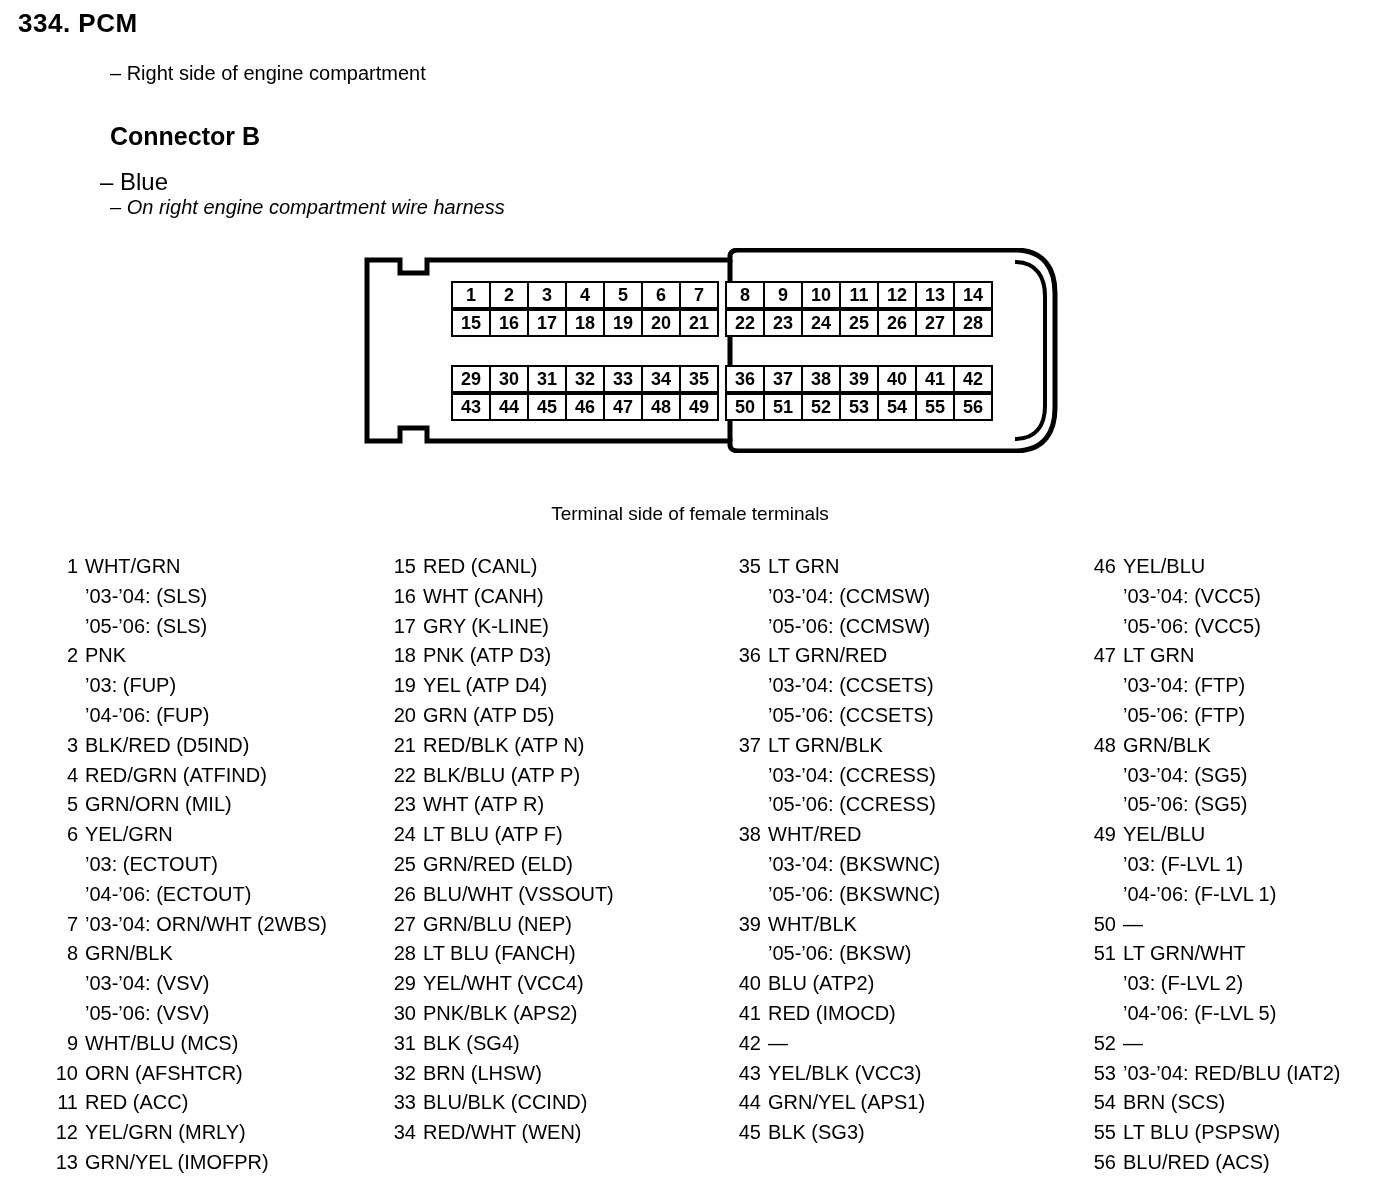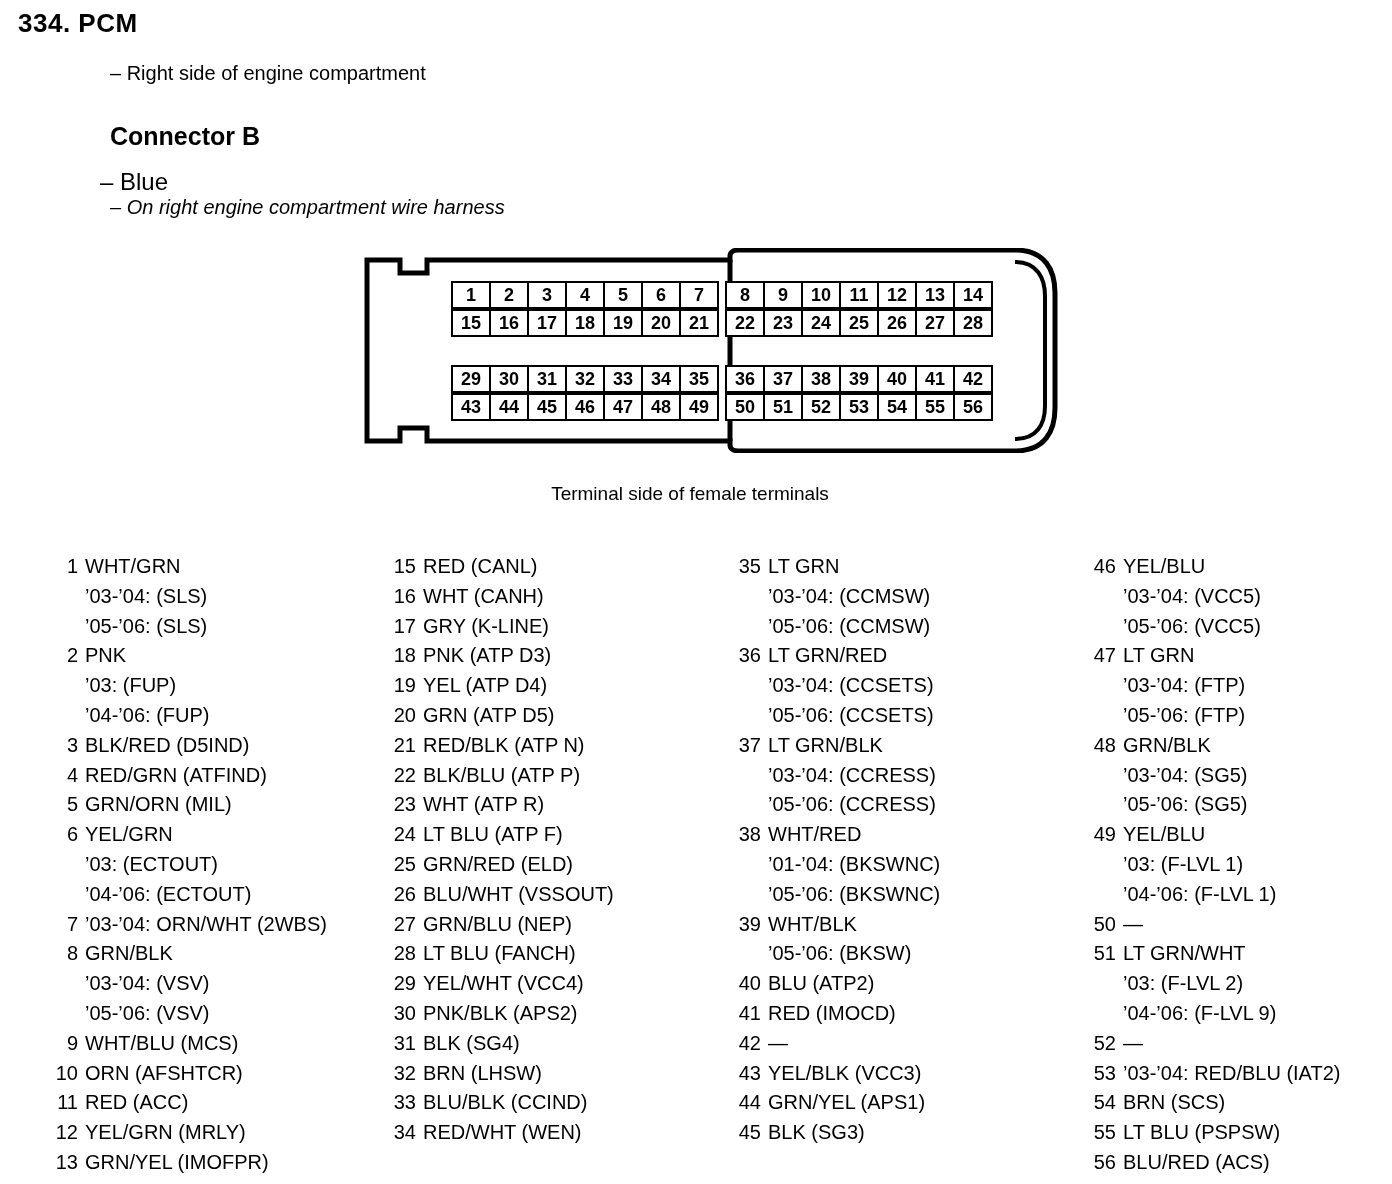--- a/index.html
+++ b/index.html
@@ -88,21 +88,21 @@
   }
   .pin-row.row1 { left: 96px; top: 33px; }
   .pin-row.row2 { left: 96px; top: 61px; }
   .pin-row.row3 { left: 96px; top: 117px; }
   .pin-row.row4 { left: 96px; top: 145px; }
   .gap-before { margin-left: 8px; }
 
   #terminal-caption {
     position: absolute;
     left: 0;
-    top: 483px;
+    top: 503px;
     width: 1380px;
     text-align: center;
     font-size: 19px;
   }
 
   
   #pin-list {
     position: absolute;
     left: 0;
     top: 552px;
@@ -281,21 +281,21 @@
       <div class="pin-entry"><span class="num">35</span><span>LT GRN</span></div>
       <div class="pin-sub">’03-’04: (CCMSW)</div>
       <div class="pin-sub">’05-’06: (CCMSW)</div>
       <div class="pin-entry"><span class="num">36</span><span>LT GRN/RED</span></div>
       <div class="pin-sub">’03-’04: (CCSETS)</div>
       <div class="pin-sub">’05-’06: (CCSETS)</div>
       <div class="pin-entry"><span class="num">37</span><span>LT GRN/BLK</span></div>
       <div class="pin-sub">’03-’04: (CCRESS)</div>
       <div class="pin-sub">’05-’06: (CCRESS)</div>
       <div class="pin-entry"><span class="num">38</span><span>WHT/RED</span></div>
-      <div class="pin-sub">’01-’04: (BKSWNC)</div>
+      <div class="pin-sub">’03-’04: (BKSWNC)</div>
       <div class="pin-sub">’05-’06: (BKSWNC)</div>
       <div class="pin-entry"><span class="num">39</span><span>WHT/BLK</span></div>
       <div class="pin-sub">’05-’06: (BKSW)</div>
       <div class="pin-entry"><span class="num">40</span><span>BLU (ATP2)</span></div>
       <div class="pin-entry"><span class="num">41</span><span>RED (IMOCD)</span></div>
       <div class="pin-entry"><span class="num">42</span><span>—</span></div>
       <div class="pin-entry"><span class="num">43</span><span>YEL/BLK (VCC3)</span></div>
       <div class="pin-entry"><span class="num">44</span><span>GRN/YEL (APS1)</span></div>
       <div class="pin-entry"><span class="num">45</span><span>BLK (SG3)</span></div>
     </div>
@@ -308,20 +308,20 @@
       <div class="pin-sub">’05-’06: (FTP)</div>
       <div class="pin-entry"><span class="num">48</span><span>GRN/BLK</span></div>
       <div class="pin-sub">’03-’04: (SG5)</div>
       <div class="pin-sub">’05-’06: (SG5)</div>
       <div class="pin-entry"><span class="num">49</span><span>YEL/BLU</span></div>
       <div class="pin-sub">’03: (F-LVL 1)</div>
       <div class="pin-sub">’04-’06: (F-LVL 1)</div>
       <div class="pin-entry"><span class="num">50</span><span>—</span></div>
       <div class="pin-entry"><span class="num">51</span><span>LT GRN/WHT</span></div>
       <div class="pin-sub">’03: (F-LVL 2)</div>
-      <div class="pin-sub">’04-’06: (F-LVL 9)</div>
+      <div class="pin-sub">’04-’06: (F-LVL 5)</div>
       <div class="pin-entry"><span class="num">52</span><span>—</span></div>
       <div class="pin-entry"><span class="num">53</span><span>’03-’04: RED/BLU (IAT2)</span></div>
       <div class="pin-entry"><span class="num">54</span><span>BRN (SCS)</span></div>
       <div class="pin-entry"><span class="num">55</span><span>LT BLU (PSPSW)</span></div>
       <div class="pin-entry"><span class="num">56</span><span>BLU/RED (ACS)</span></div>
     </div>
 </div>
 
 </body></html>

